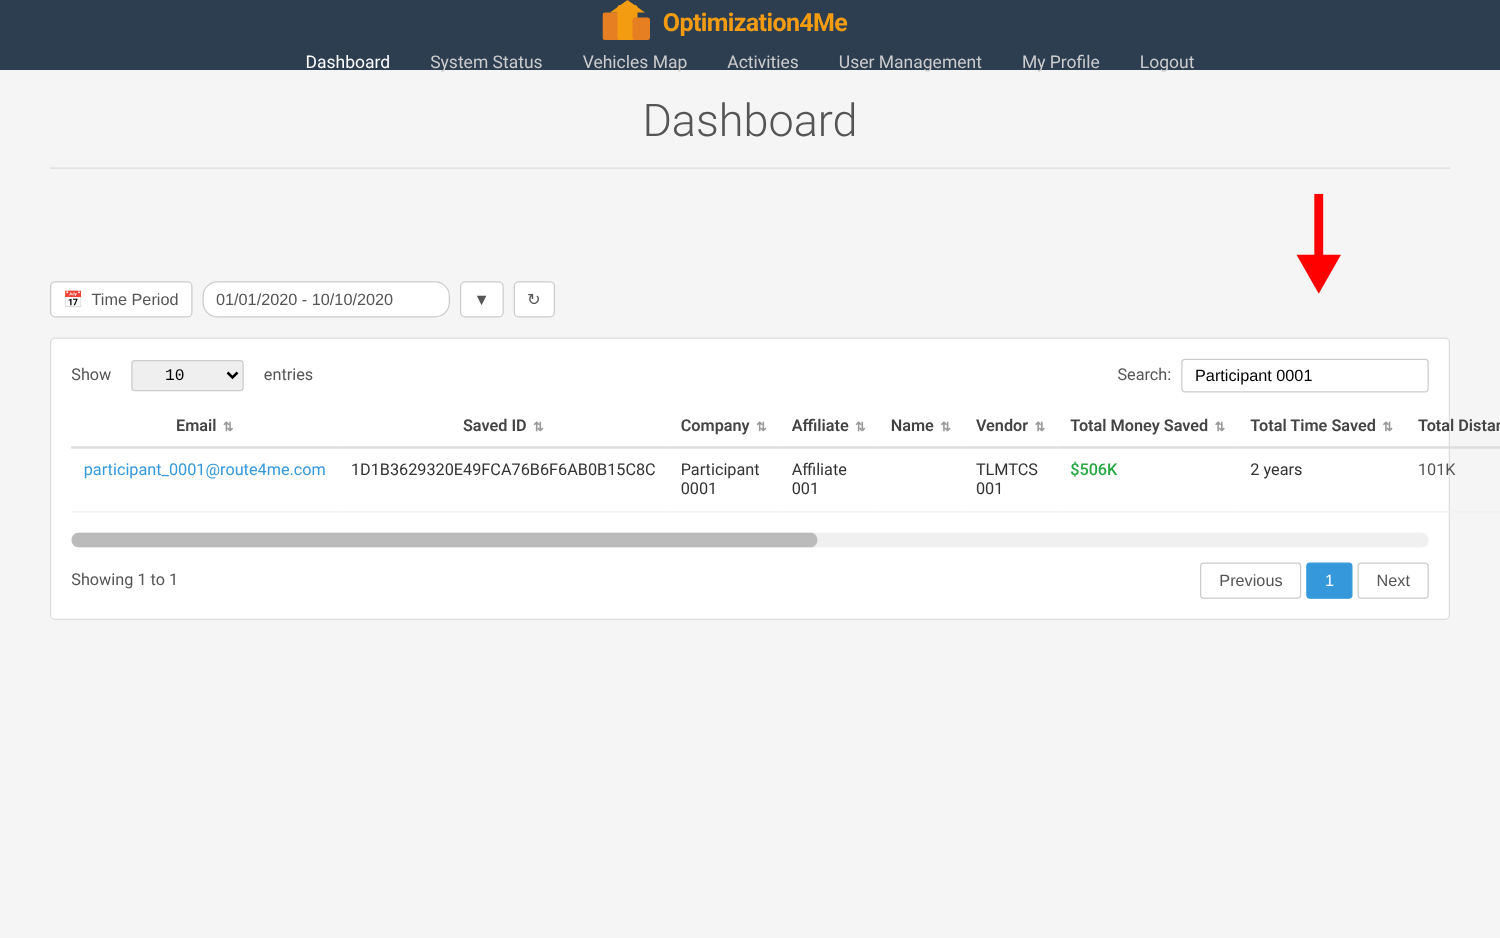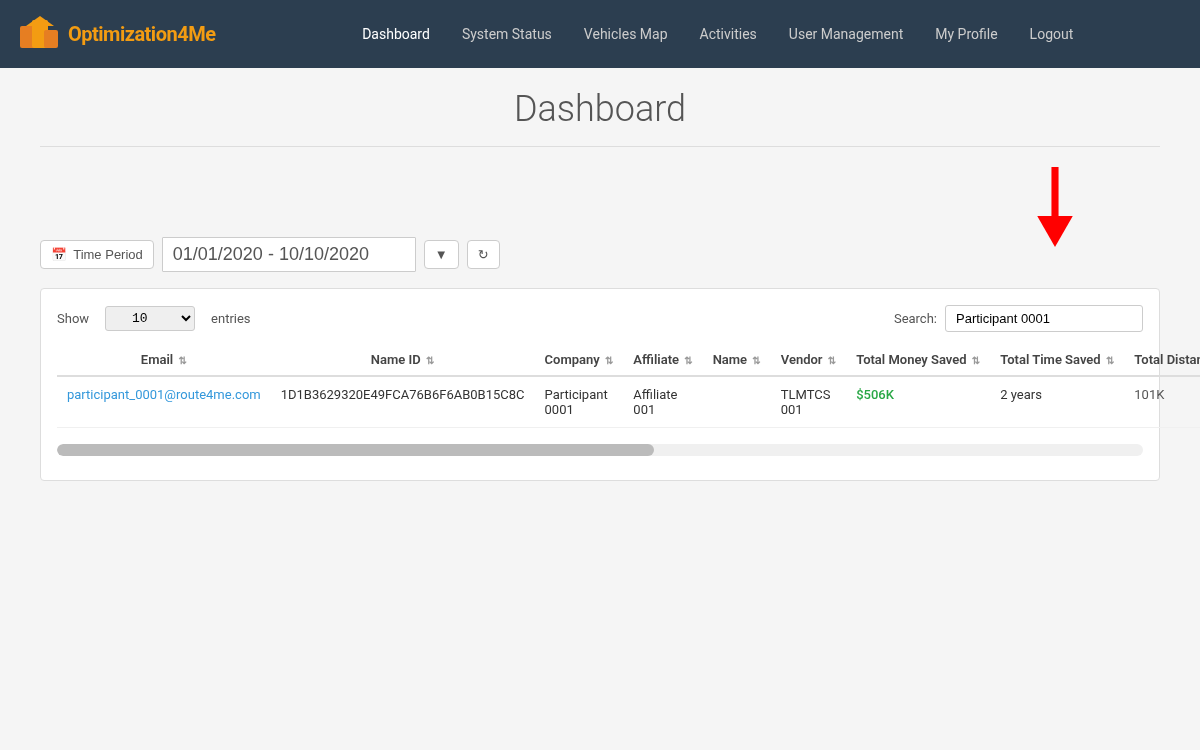--- a/index.html
+++ b/index.html
@@ -4,22 +4,23 @@
   <style>
     * { box-sizing: border-box; margin: 0; padding: 0; }
     body { font-family: -apple-system, BlinkMacSystemFont, 'Segoe UI', Roboto, sans-serif; background: #f5f5f5; color: #333; font-size: 14px; }
 
     
     .navbar {
       background: #2c3e50;
       display: flex;
       align-items: center;
       padding: 0 20px;
-      height: 68px;
+      height: 56px;
       gap: 0;
+      flex-direction: column;
     }
     .navbar-brand {
       display: flex;
       align-items: center;
       margin-right: 40px;
       text-decoration: none;
     }
     .brand-icon {
       width: 40px;
       height: 36px;
@@ -98,23 +99,23 @@
       background: #fff;
       border: 1px solid #ccc;
       border-radius: 4px;
       padding: 6px 10px;
       cursor: pointer;
       font-size: 13px;
       color: #555;
     }
     .time-period-input {
       border: 1px solid #ccc;
-      border-radius: 1px;
+      border-radius: 12px;
       padding: 6px 10px;
-      font-size: 18px;
+      font-size: 13px;
       color: #555;
       min-width: 170px;
       background: #fff;
     }
     .dropdown-btn {
       background: #fff;
       border: 1px solid #ccc;
       border-radius: 4px;
       padding: 6px 10px;
       cursor: pointer;
@@ -323,21 +324,21 @@
     </div>
 
     <table class="data-table">
       <thead>
         <tr>
           <th>
             <span>Email</span>
             <span class="sort-icon">⇅</span>
           </th>
           <th>
-            <span>Name ID</span>
+            <span>Saved ID</span>
             <span class="sort-icon">⇅</span>
           </th>
           <th>
             <span>Company</span>
             <span class="sort-icon">⇅</span>
           </th>
           <th>
             <span>Affiliate</span>
             <span class="sort-icon">⇅</span>
           </th>
@@ -379,15 +380,23 @@
           <td class="distance-saved">101K</td>
 
         </tr>
       </tbody>
     </table>
 
     <div class="scroll-area">
       <div class="scroll-thumb"></div>
     </div>
 
+    <div class="pagination-bar">
+      <span class="showing-text">Showing 1 to 1</span>
+      <div class="pagination-btns">
+        <button class="page-btn">Previous</button>
+        <button class="page-btn active">1</button>
+        <button class="page-btn">Next</button>
+      </div>
+    </div>
 
   </div>
 </div>
 
 </body></html>

